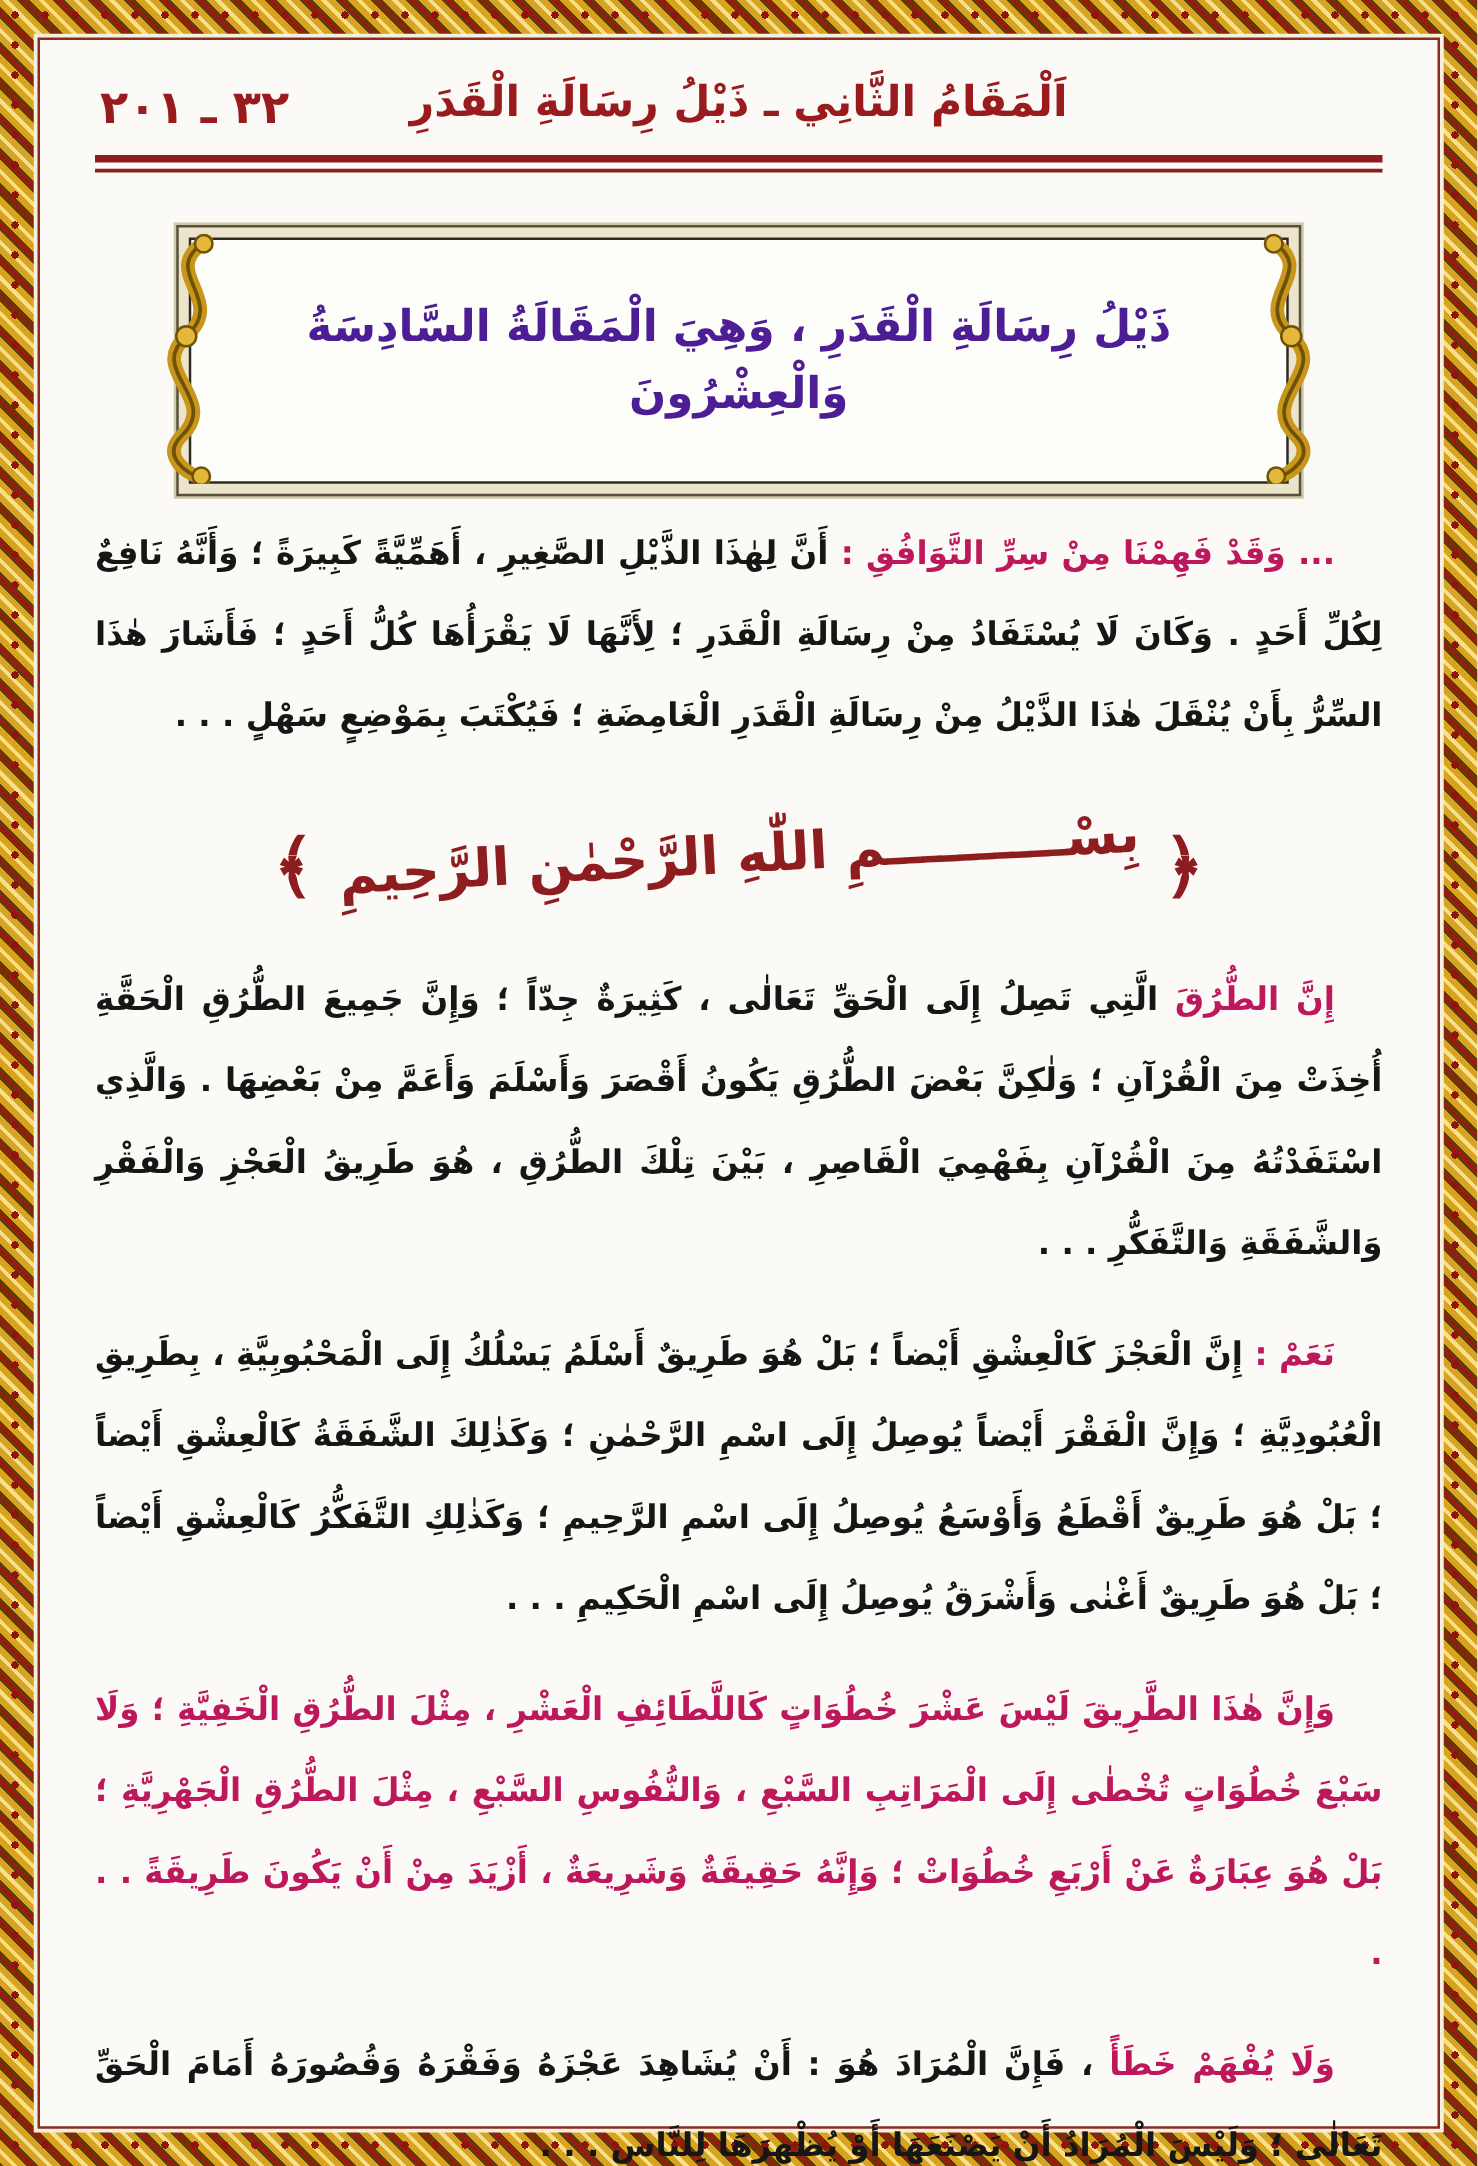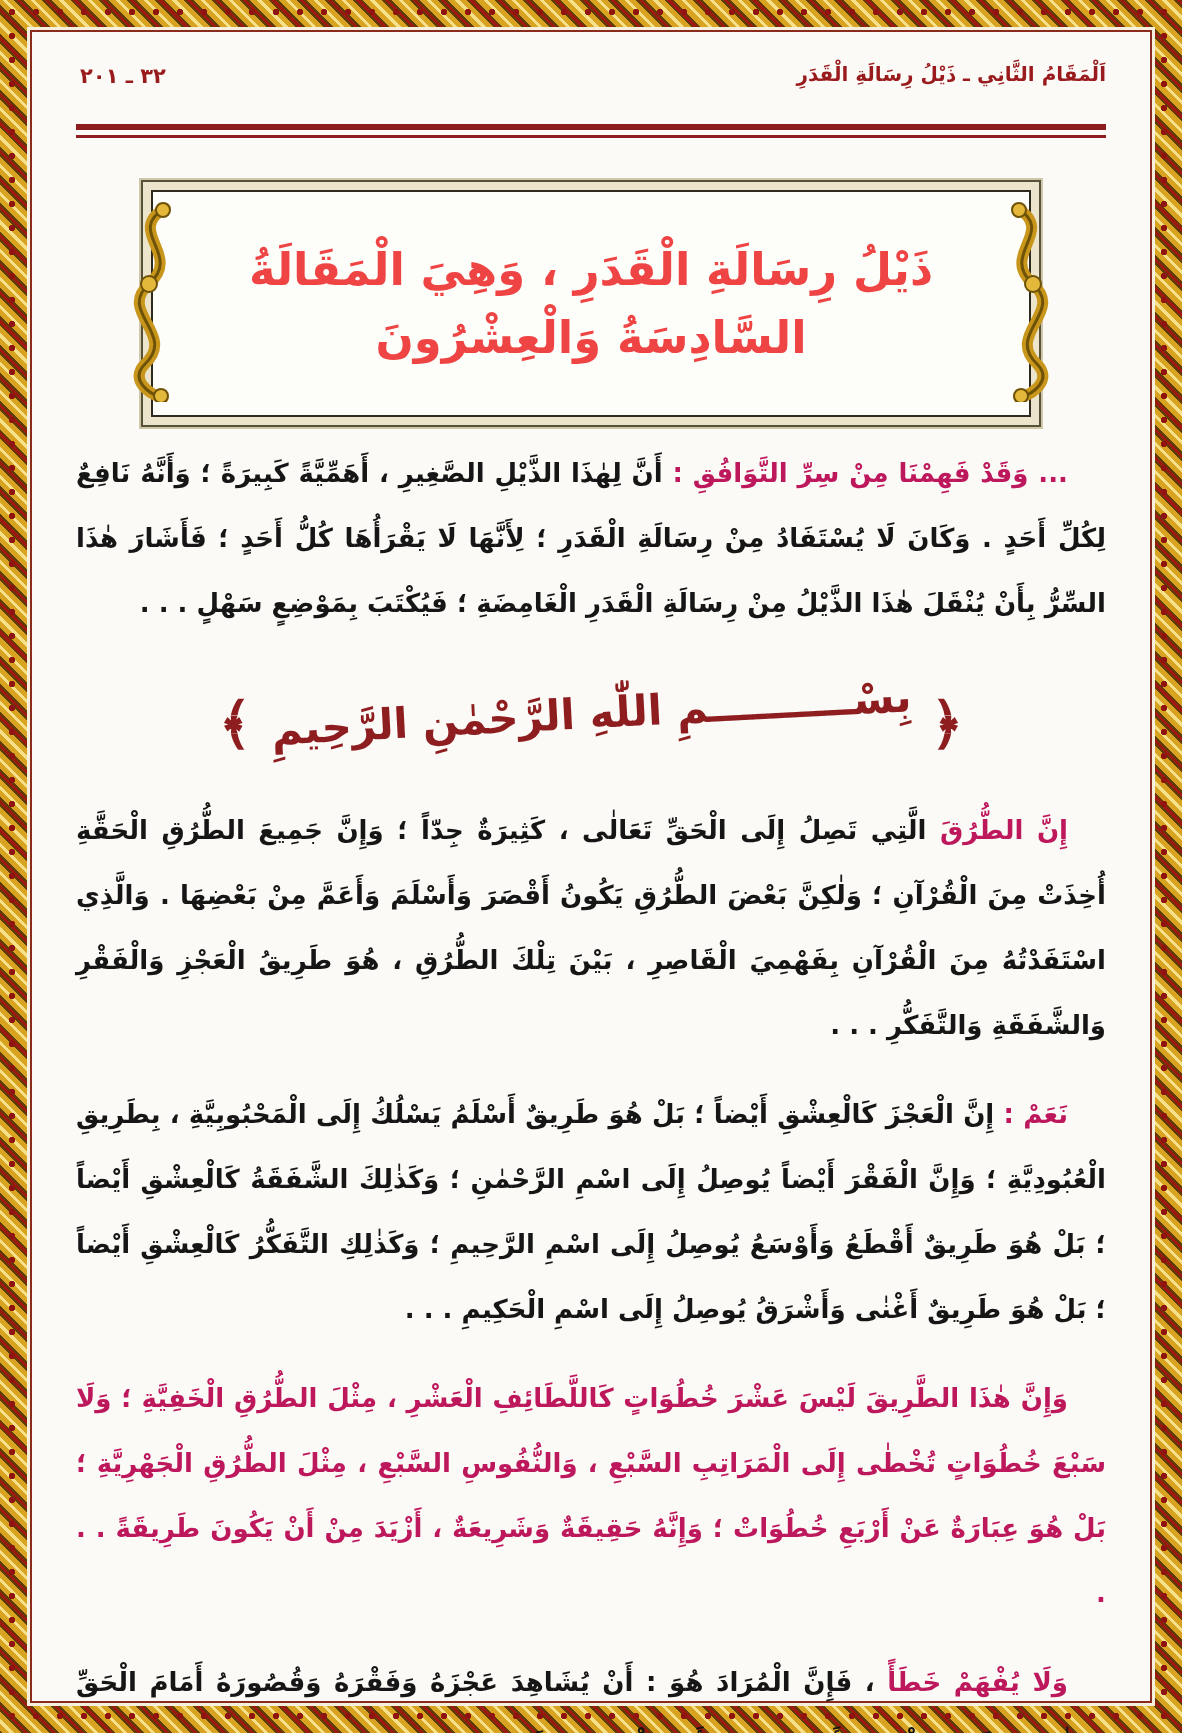--- a/index.html
+++ b/index.html
@@ -28,48 +28,48 @@
   }
   .content{
     position:absolute;inset:0;
     padding:24px 44px 10px 44px;
     direction:rtl;
     color:#141414;
   }
   
   .header{position:relative;height:58px;}
   .header-title{
-    text-align:right;
-    font-size:20px;font-weight:bold;color:#9a1b1e;
+    text-align:center;
+    font-size:34px;font-weight:bold;color:#9a1b1e;
     letter-spacing:0.5px;
     padding-top:6px;
   }
   .page-number{
     position:absolute;left:4px;top:8px;
-    font-size:21px;font-weight:bold;color:#9a1b1e;
+    font-size:37px;font-weight:bold;color:#9a1b1e;
   }
   .double-rule{
     margin-top:10px;height:5px;
     border-top:6px solid #8e1d1f;
     border-bottom:3px solid #8e1d1f;
   }
   
   .title-box-wrap{
     position:relative;
     width:880px;margin:52px auto 0 auto;
   }
   .title-box{
     border:2px solid #2e2a20;
     box-shadow:0 0 0 8px #ece5cc,0 0 0 10px #575139,0 0 0 12px #cfc7a9;
     background:#fdfdfa;
     padding:44px 54px;
     text-align:center;
   }
   .title-box-text{
-    font-size:45px;font-weight:bold;color:#ef4444;
+    font-size:35px;font-weight:bold;color:#4c1d95;
     line-height:1.5;
   }
   .flourish{position:absolute;top:50%;transform:translateY(-50%);}
   .flourish.left{left:-46px;}
   .flourish.right{right:-46px;transform:translateY(-50%) scaleX(-1);}
   
   .para{
     margin:24px 0 0 0;
     font-size:26px;font-weight:bold;
     line-height:2.5;

